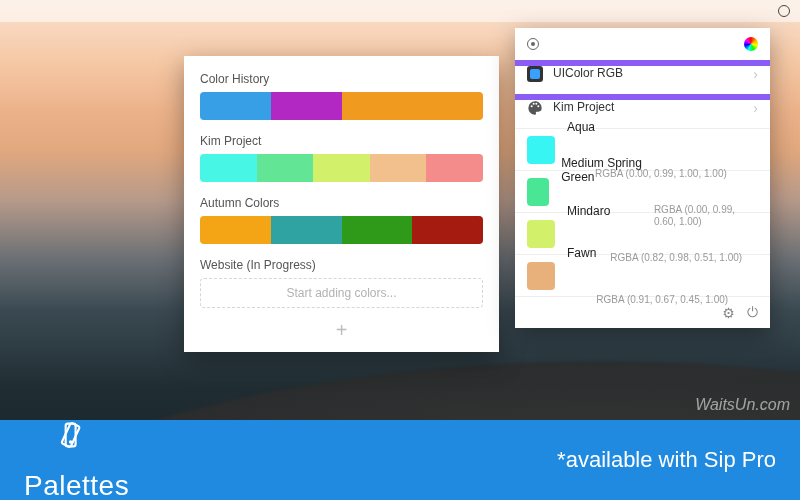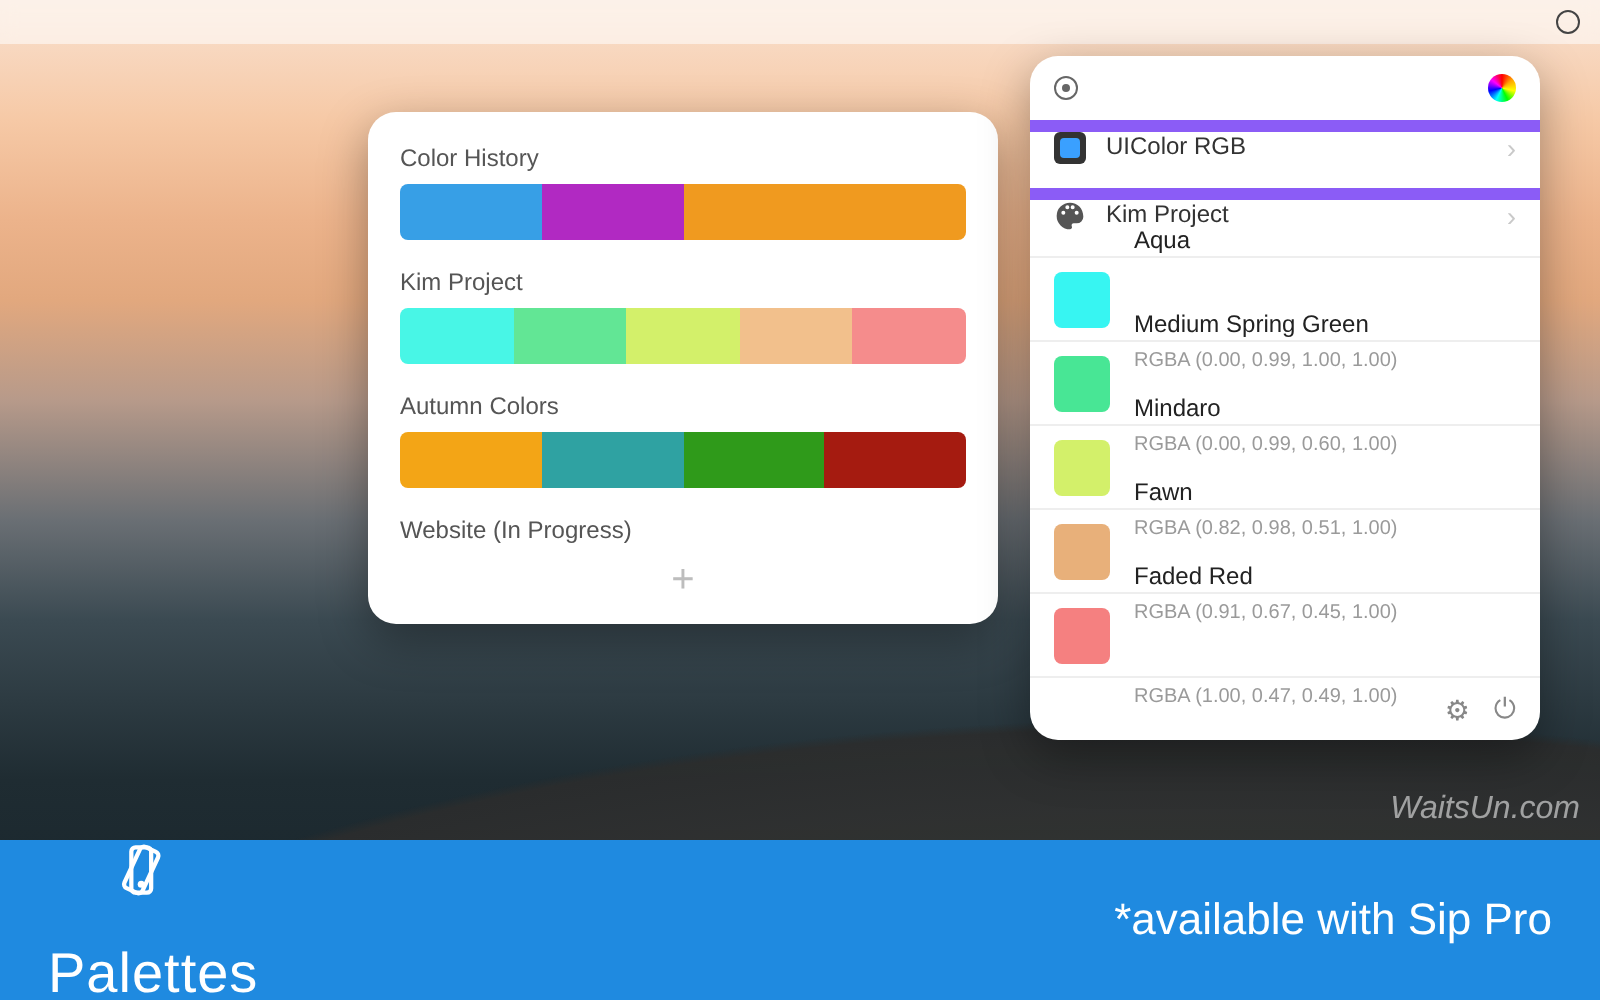--- a/index.html
+++ b/index.html
@@ -30,21 +30,21 @@
   }
   .menubar .apple { font-size: 13px; color: #222; }
   .menubar .spacer { flex: 1; }
   .menubar .ring {
     width: 12px; height: 12px; border-radius: 50%;
     border: 1.5px solid #444;
   }
 
   
   .panel {
-    position: absolute; background: #fff; border-radius: 14px;
+    position: absolute; background: #fff; border-radius: 0;
     box-shadow: 0 8px 24px rgba(0,0,0,0.35);
     color: #333;
   }
   .panel-left { left: 184px; top: 56px; width: 315px; padding: 16px 16px 10px; }
   .section-title { font-size: 12px; color: #555; margin-bottom: 6px; }
   .swatch-row { display: flex; height: 28px; border-radius: 4px; overflow: hidden; margin-bottom: 14px; }
   .swatch { flex: 1 1 0; }
   .empty-row {
     height: 30px; border: 1px dashed #d6d6d6; border-radius: 4px;
     display: flex; align-items: center; justify-content: center;
@@ -65,21 +65,21 @@
     border-top: 6px solid #8b5cf6; cursor: pointer;
   }
   .pr-row .ic { width: 16px; height: 16px; margin-right: 10px; display:flex;align-items:center;justify-content:center;}
   .pr-row .lbl { flex: 1; font-size: 12px; color: #333; }
   .pr-row .chev { color: #c9c9c9; font-size: 14px; }
   .ic-uicolor { background:#333; border-radius:3px; position:relative;}
   .ic-uicolor::after{content:"";position:absolute;left:3px;top:3px;width:10px;height:10px;border-radius:2px;background:#3aa0ff;}
 
   .color-item { display:flex; align-items:center; height:42px; padding:0 12px; border-top:1px solid #eee; }
   .color-item .chip { width:28px; height:28px; border-radius:4px; margin-right:12px; }
-  .color-item .txts { display:flex; flex-direction:column; }
+  .color-item .txts { display:flex; }
   .color-item .name { font-size:12px; color:#222; line-height:14px; }
   .color-item .code { font-size:10px; color:#9a9a9a; line-height:12px;margin-top:48px; }
 
   .pr-foot { display:flex; justify-content:flex-end; align-items:center; gap:12px; height:32px; padding:0 12px; border-top:1px solid #eee; color:#888; }
   .pr-foot .gear,.pr-foot .power{ font-size:14px; cursor:pointer; }
 
   
   .footer {
     position:absolute; left:0; right:0; bottom:0; height:80px;
     background:#1f8ae0; color:#fff; display:flex; align-items:center;
@@ -132,20 +132,21 @@
       <div class="section-title">Autumn Colors</div>
       <div class="swatch-row">
         <div class="swatch" style="background:#f3a516"></div>
         <div class="swatch" style="background:#2fa2a2"></div>
         <div class="swatch" style="background:#2f9a1a"></div>
         <div class="swatch" style="background:#a51b10"></div>
       </div>
     </div>
     <div>
       <div class="section-title">Website (In Progress)</div>
+      <div class="empty-row">Start adding colors...</div>
     </div>
     <div class="add-row">+</div>
   </div>
 
   <div class="panel panel-right">
     <div class="pr-head">
       <span class="target"></span>
       <span class="hue"></span>
     </div>
     <div class="pr-row">
@@ -182,27 +183,20 @@
       <div class="txts">
         <span class="name">Mindaro</span>
         <span class="code">RGBA (0.82, 0.98, 0.51, 1.00)</span>
       </div>
     </div>
     <div class="color-item">
       <div class="chip" style="background:#e8b07a"></div>
       <div class="txts">
         <span class="name">Fawn</span>
         <span class="code">RGBA (0.91, 0.67, 0.45, 1.00)</span>
-      </div>
-    </div>
-    <div class="color-item">
-      <div class="chip" style="background:#f58080"></div>
-      <div class="txts">
-        <span class="name">Faded Red</span>
-        <span class="code">RGBA (1.00, 0.47, 0.49, 1.00)</span>
       </div>
     </div>
 
     <div class="pr-foot">
       <span class="gear">⚙</span>
       <span class="power">⏻</span>
     </div>
   </div>
 
   <div class="watermark">WaitsUn.com</div>

